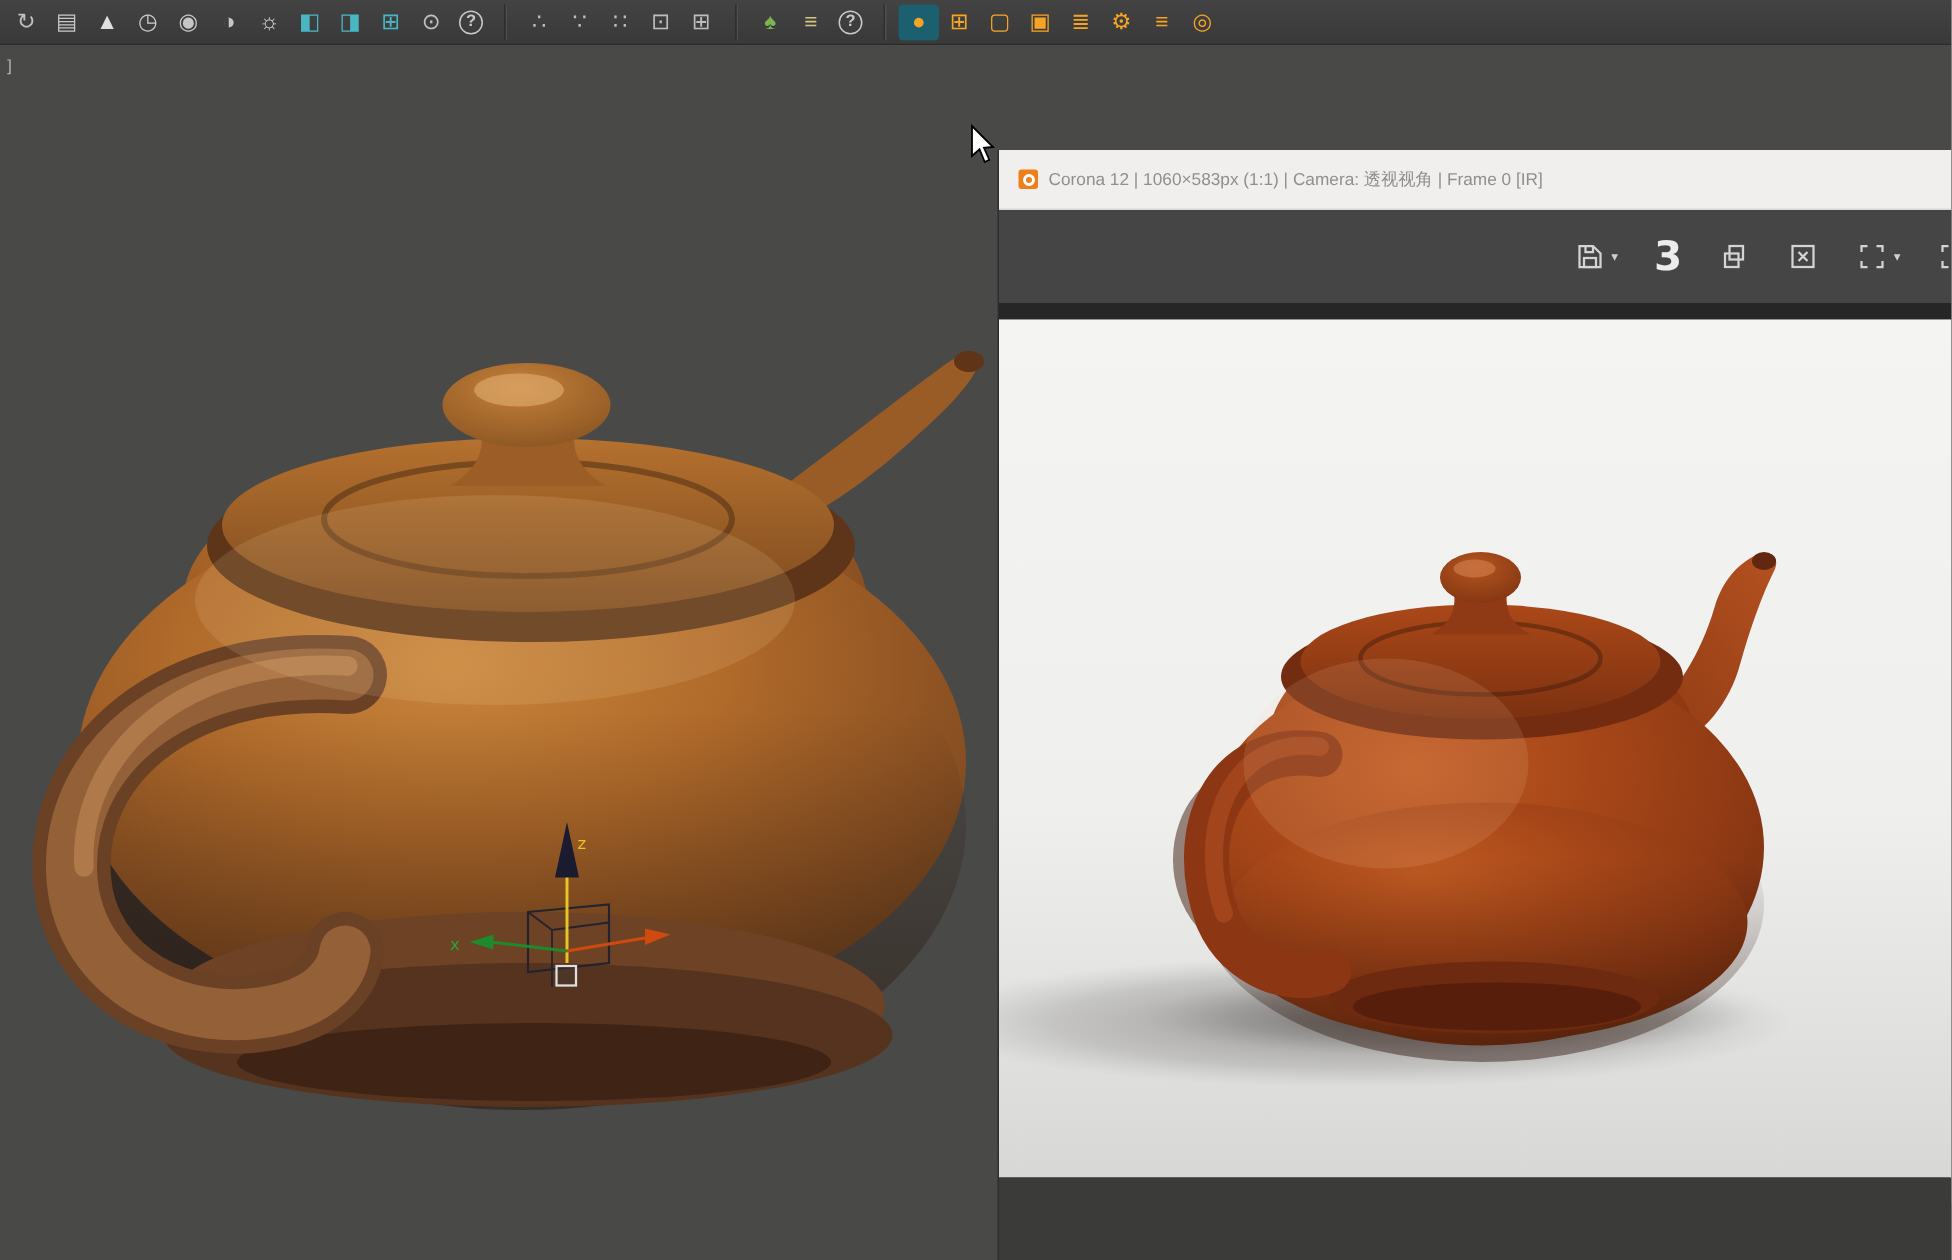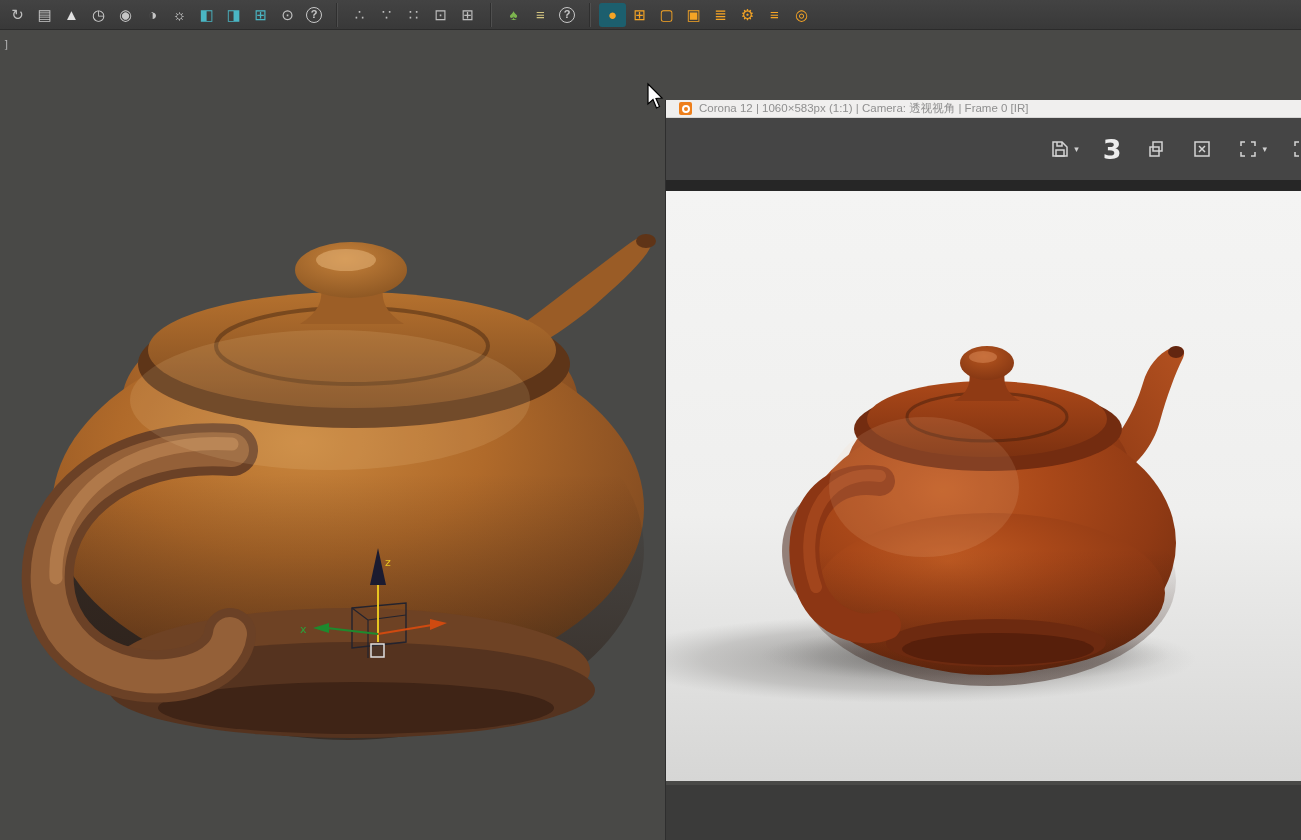--- a/index.html
+++ b/index.html
@@ -45,21 +45,21 @@
   }
   .teapot-left-svg { position:absolute; left:0; top:0; }
   .gizmo-svg { position:absolute; left:0; top:0; pointer-events:none; }
 
   
   .corona-window {
     position:absolute; left:666px; top:100px; width:635px; height:685px;
     box-shadow:-1px 0 0 #2e2e2e;
   }
   .vfb-titlebar {
-    height:18px; background:#f0efee; border-bottom:1px solid #d8d7d6;
+    height:40px; background:#f0efee; border-bottom:1px solid #d8d7d6;
     display:flex; align-items:center; padding-left:13px; gap:7px;
   }
   .vfb-logo { width:13px; height:13px; background:#ee7f1b; border-radius:2px; position:relative; flex:0 0 auto; }
   .vfb-logo::after {
     content:""; position:absolute; inset:2.5px;
     border:2px solid #ffffff; border-radius:50%;
   }
   .vfb-title { font-size:11.5px; color:#8f8f8f; white-space:nowrap; overflow:hidden; }
   .vfb-toolbar {
     height:62px; background:#454545;

